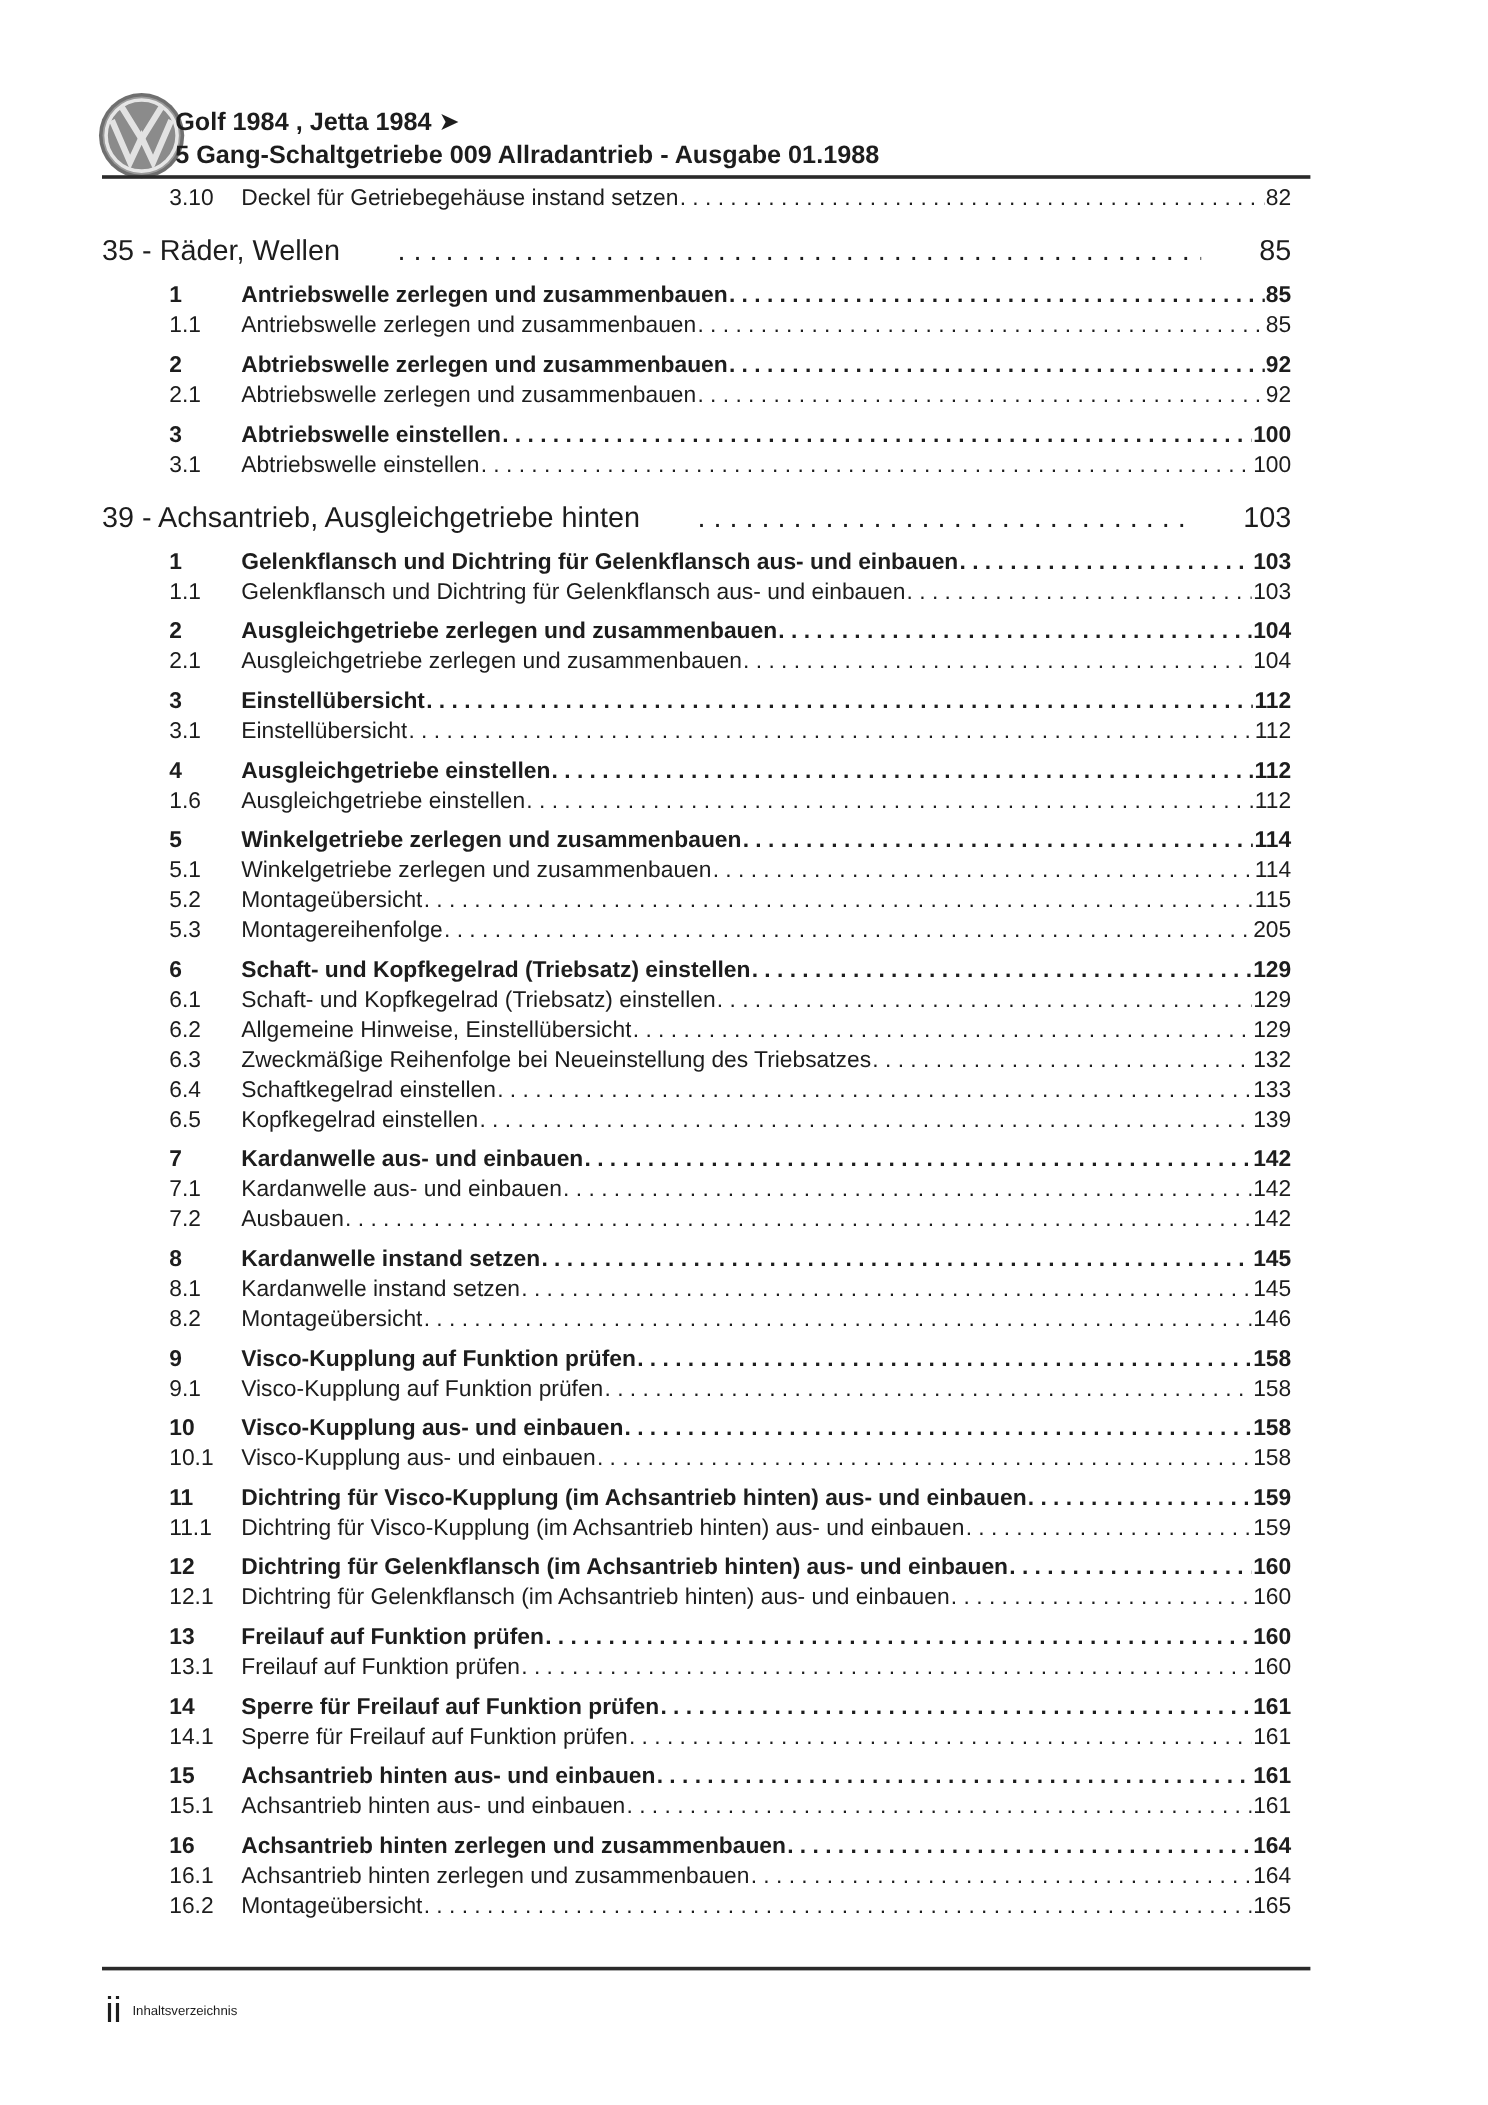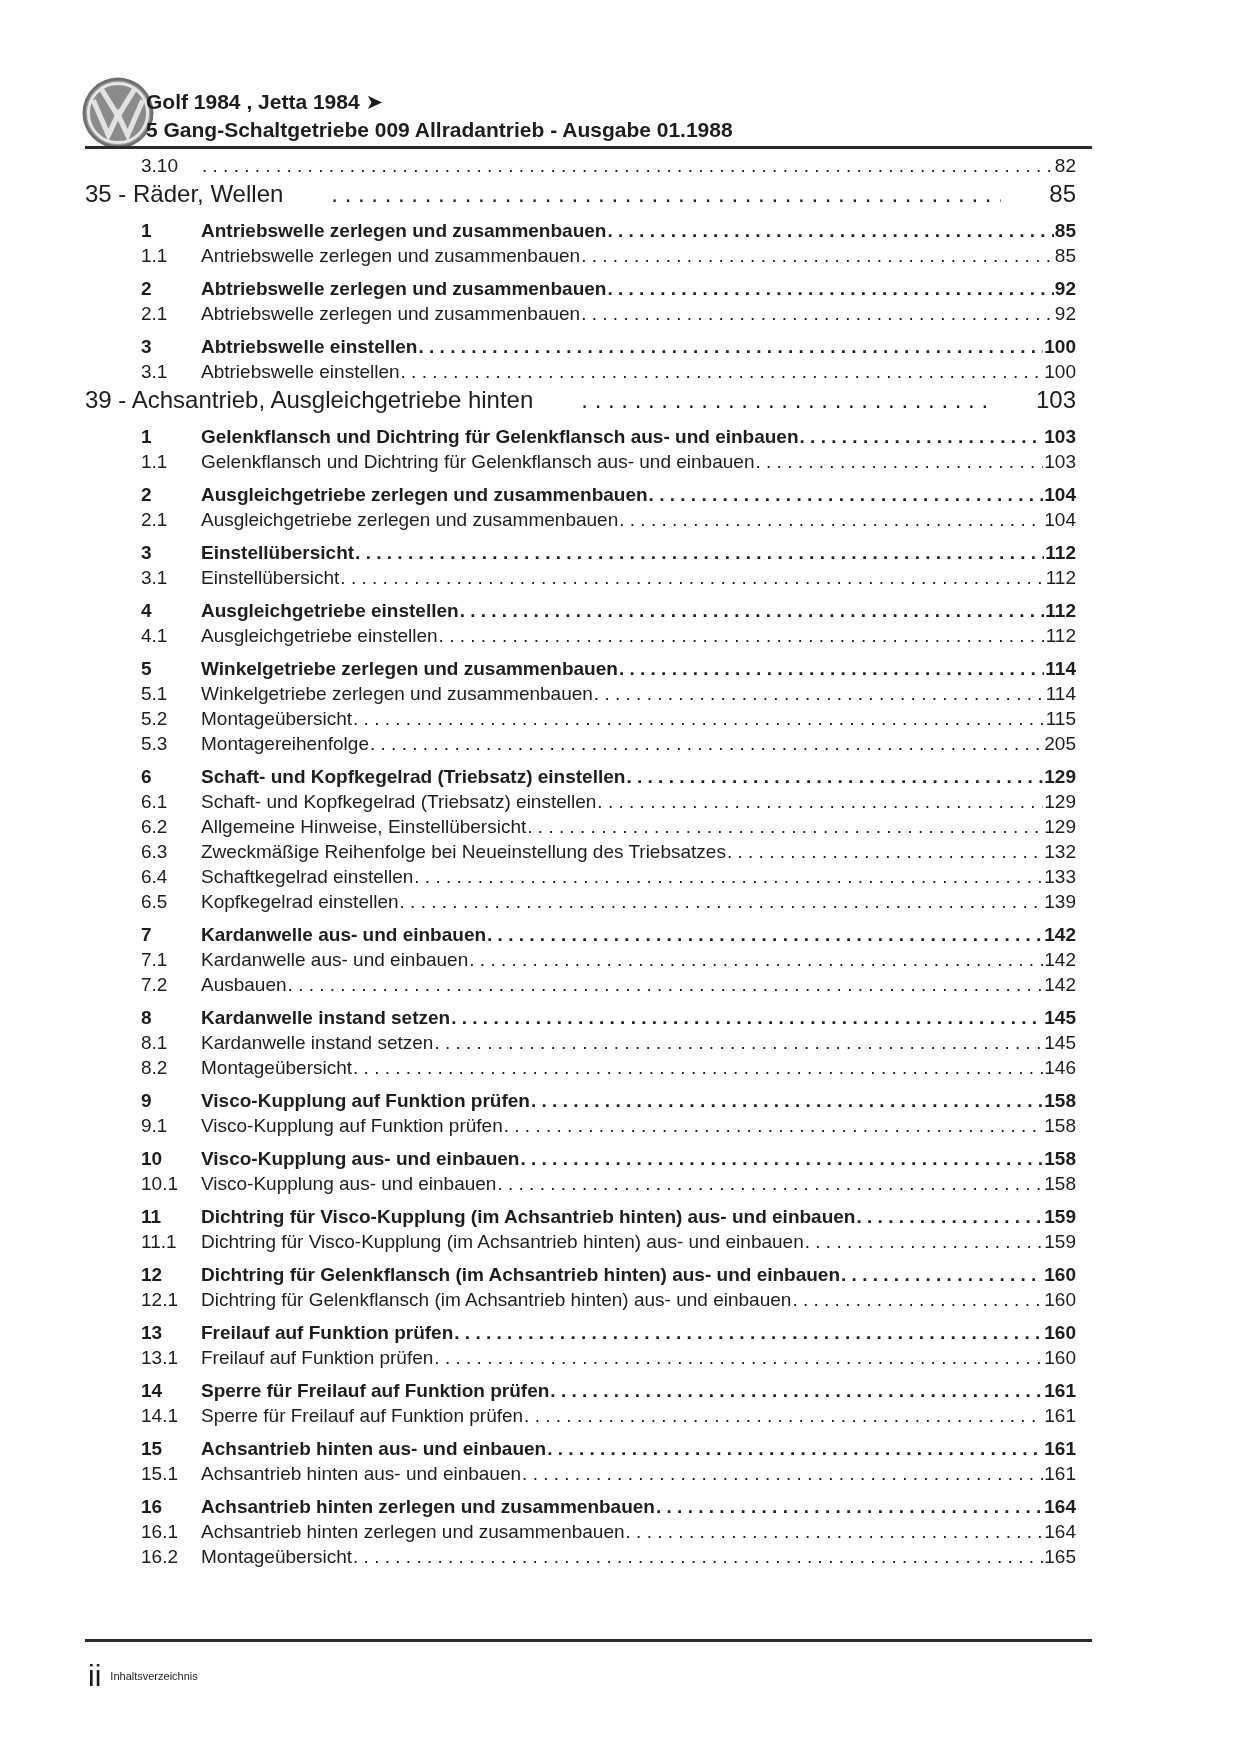--- a/index.html
+++ b/index.html
@@ -57,20 +57,21 @@
     margin: 0 1px;
   }
   .row .dots::after {
     content: ". . . . . . . . . . . . . . . . . . . . . . . . . . . . . . . . . . . . . . . . . . . . . . . . . . . . . . . . . . . . . . . . . . . . . . . . . . . . . . . . . . . . . . . . . . . . . . . . . . . . . . . . . . . . . . . . . . . . . . . . . . . . . . . . . . . . . . . .";
   }
   .row .pg { flex: 0 0 auto; white-space: nowrap; }
   .row.entry.bold { font-weight: bold; margin-top: 8px; }
   .row.section {
     font-size: 24px;
     line-height: 32px;
+    margin-top: 16px;
     gap: 47px;
   }
   
   .ftr-rule {
     position: absolute;
     left: 85px; top: 1639px;
     width: 1007px; height: 0;
     border-top: 3px solid #2a2a2a;
   }
   .ftr-text {
@@ -100,20 +101,21 @@
   <div class="hdr-text">
     <div>Golf 1984 , Jetta 1984 ➤</div>
     <div>5 Gang-Schaltgetriebe 009 Allradantrieb - Ausgabe 01.1988</div>
   </div>
 
   <div class="hdr-rule"></div>
 
   <main class="toc" id="toc-root">
       <div class="row entry">
         <span class="num">3.10</span>
+        <span class="title">Deckel für Getriebegehäuse instand setzen</span>
         <span class="dots"></span>
         <span class="pg">82</span>
       </div>
       <div class="row section">
         <span class="title">35 - Räder, Wellen</span>
         <span class="dots"></span>
         <span class="pg">85</span>
       </div>
       <div class="row entry bold">
         <span class="num">1</span>
@@ -192,21 +194,21 @@
         <span class="dots"></span>
         <span class="pg">112</span>
       </div>
       <div class="row entry bold">
         <span class="num">4</span>
         <span class="title">Ausgleichgetriebe einstellen</span>
         <span class="dots"></span>
         <span class="pg">112</span>
       </div>
       <div class="row entry">
-        <span class="num">4.1</span>
+        <span class="num">1.6</span>
         <span class="title">Ausgleichgetriebe einstellen</span>
         <span class="dots"></span>
         <span class="pg">112</span>
       </div>
       <div class="row entry bold">
         <span class="num">5</span>
         <span class="title">Winkelgetriebe zerlegen und zusammenbauen</span>
         <span class="dots"></span>
         <span class="pg">114</span>
       </div>

